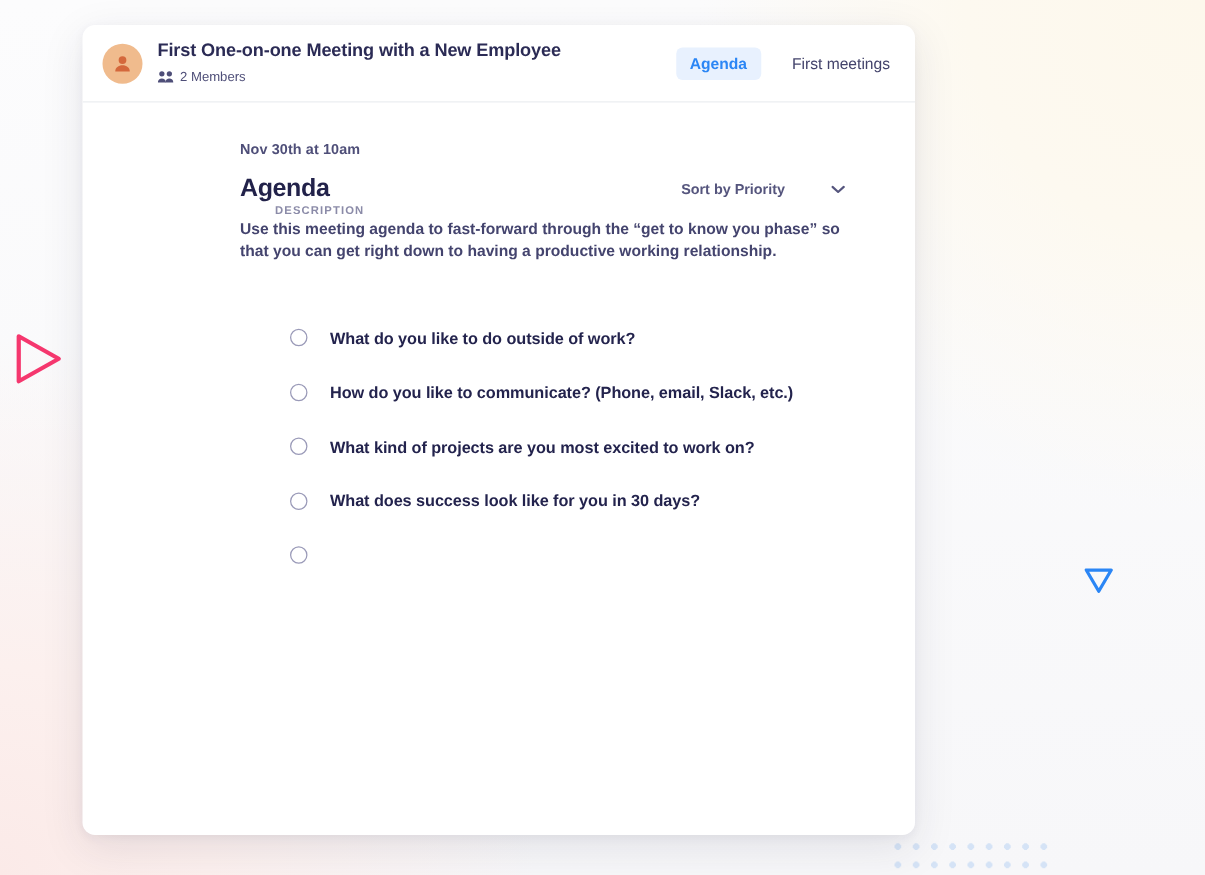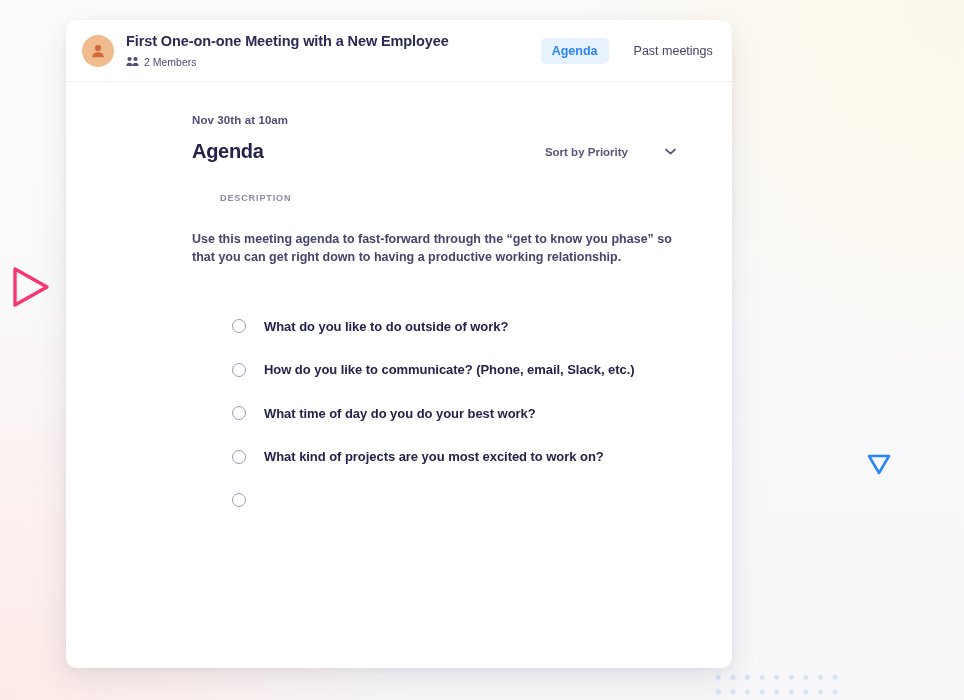--- a/index.html
+++ b/index.html
@@ -172,30 +172,29 @@
     color: #55557d;
   }
 
   .chevron {
     margin-left: 17px;
     display: flex;
     align-items: center;
   }
 
   .description-label {
-    margin-top: 30px;
     font-size: 9px;
     font-weight: bold;
     letter-spacing: 0.9px;
     color: #8b8ba8;
     padding-left: 28px;
   }
 
   .description-text {
-    margin-top: 28px;
+    margin-top: 2px;
     font-size: 12.5px;
     font-weight: bold;
     line-height: 1.42;
     color: #44446e;
     max-width: 500px;
   }
 
   
   .agenda-list {
     margin-top: 38px;
@@ -275,21 +274,21 @@
           <circle cx="9.5" cy="3" r="2.1" fill="#4e4e78"></circle>
           <path d="M0.3 10c0-2.1 1.5-3.2 3.2-3.2S6.7 7.9 6.7 10z" fill="#4e4e78"></path>
           <path d="M6.3 10c0-2.1 1.5-3.2 3.2-3.2S12.7 7.9 12.7 10z" fill="#4e4e78"></path>
         </svg>
         <span class="members-label">2 Members</span>
       </div>
     </div>
 
     <div class="tabs">
       <div class="tab active">Agenda</div>
-      <div class="tab">Past meetings</div>
+      <div class="tab">First meetings</div>
       <div class="tab">Insights</div>
       <div class="tab">Scratchpad</div>
     </div>
 
   </div>
 
   <div class="card-body">
 
     <div class="meeting-date">Nov 30th at 10am</div>
 
@@ -312,25 +311,25 @@
       <div class="agenda-item">
         <span class="agenda-radio"></span>
         <span class="agenda-text">What do you like to do outside of work?</span>
       </div>
       <div class="agenda-item">
         <span class="agenda-radio"></span>
         <span class="agenda-text">How do you like to communicate? (Phone, email, Slack, etc.)</span>
       </div>
       <div class="agenda-item">
         <span class="agenda-radio"></span>
-        <span class="agenda-text">What time of day do you do your best work?</span>
-      </div>
-      <div class="agenda-item">
-        <span class="agenda-radio"></span>
         <span class="agenda-text">What kind of projects are you most excited to work on?</span>
+      </div>
+      <div class="agenda-item">
+        <span class="agenda-radio"></span>
+        <span class="agenda-text">What does success look like for you in 30 days?</span>
       </div>
       <div class="agenda-item">
         <span class="agenda-radio"></span>
       </div>
     </div>
 
   </div>
 </div>
 
 </body></html>

